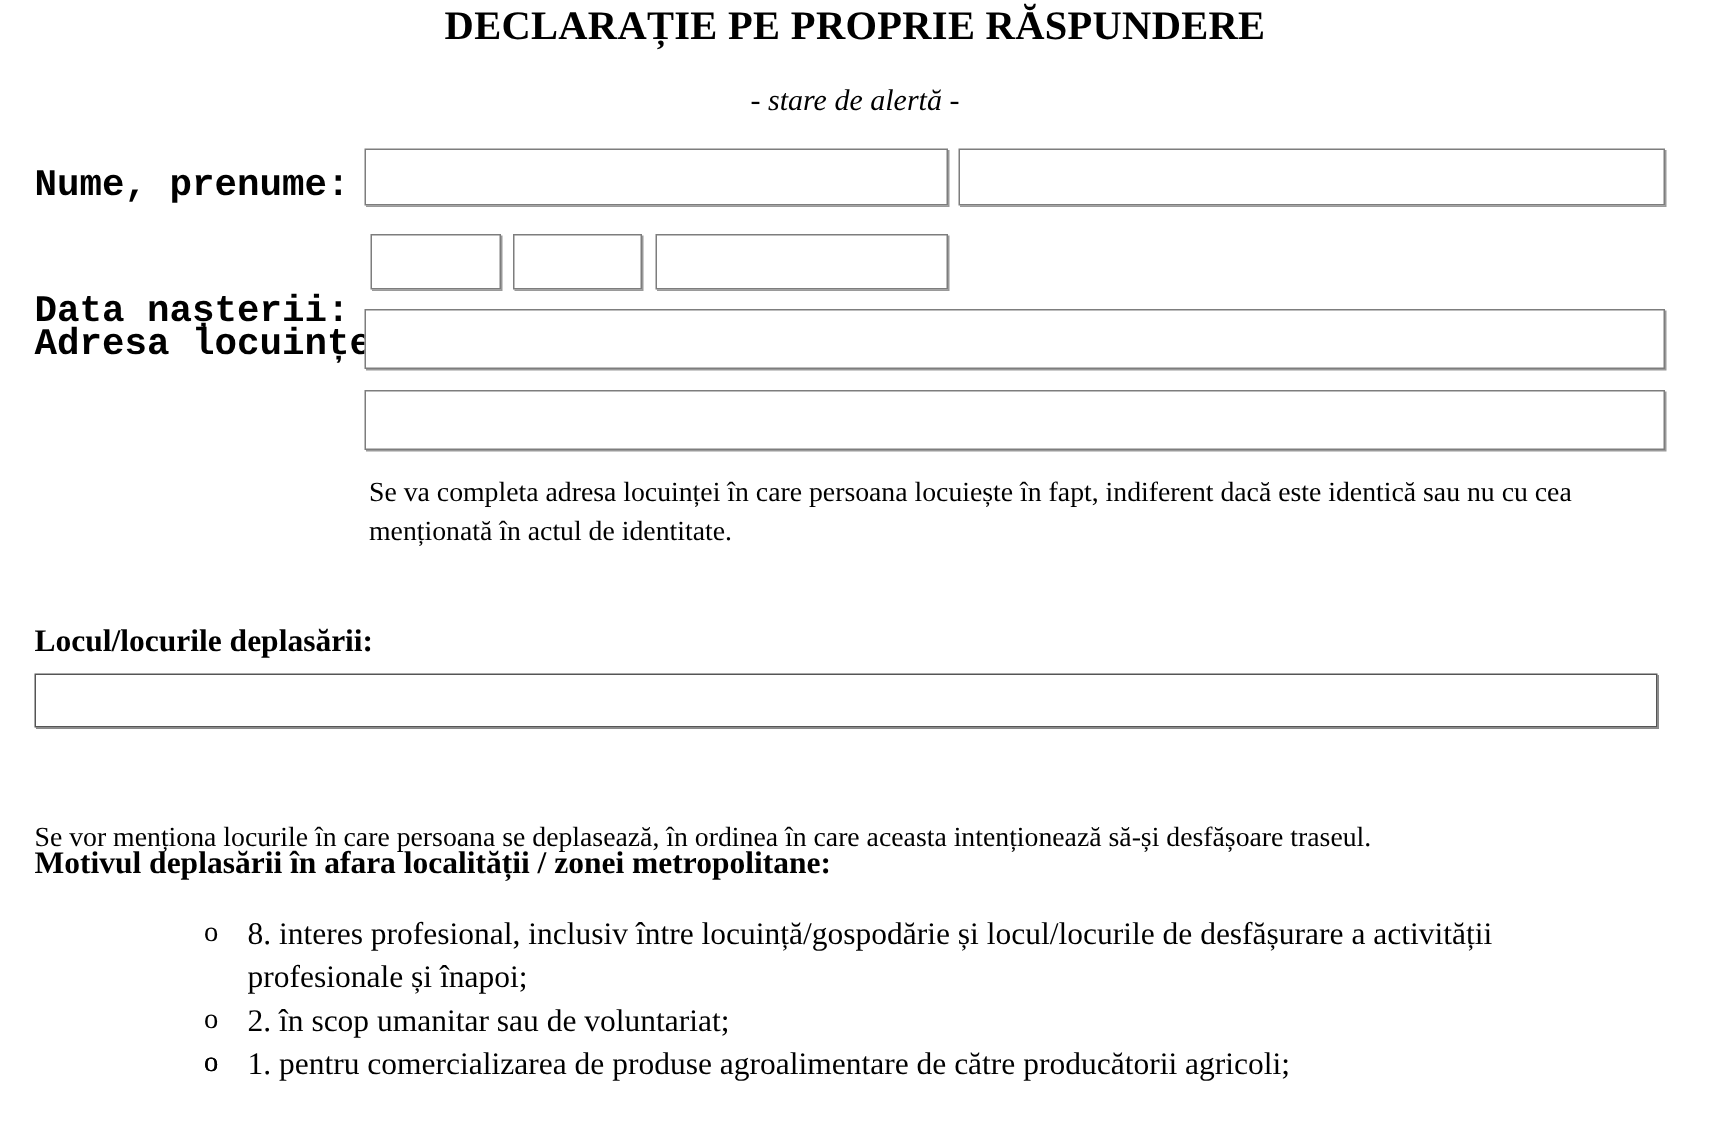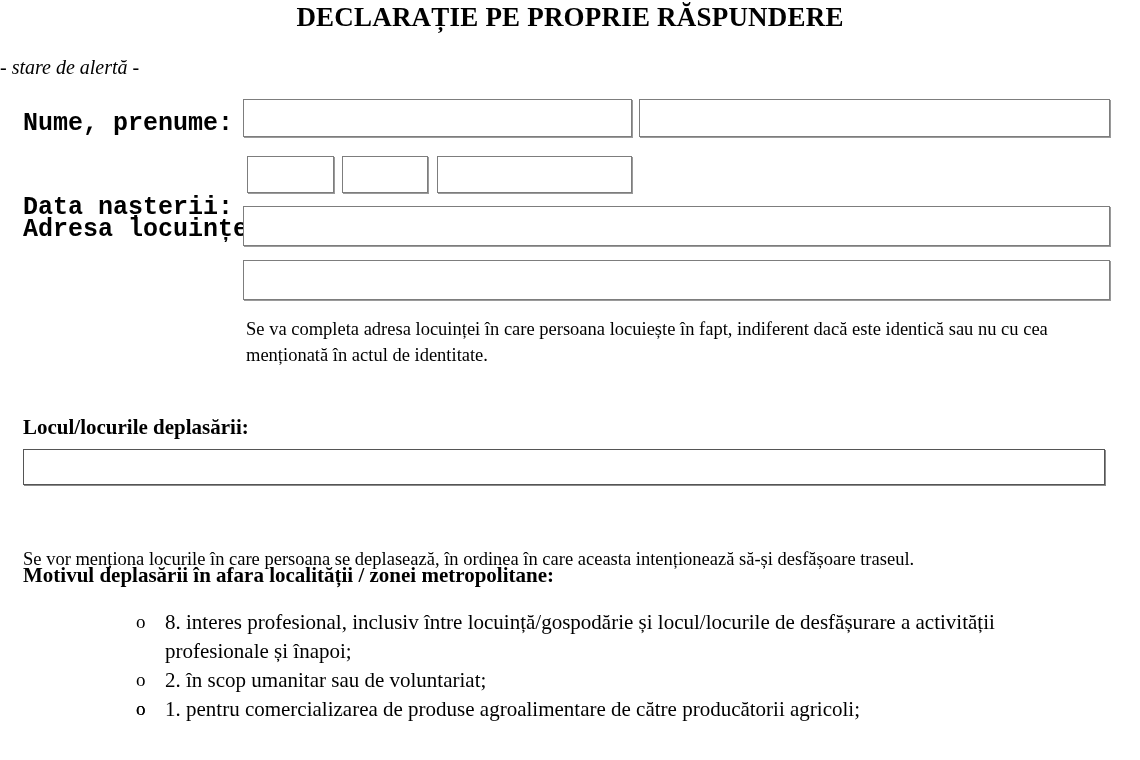--- a/index.html
+++ b/index.html
@@ -34,21 +34,21 @@
     font-size: 27px;
     font-weight: bold;
     letter-spacing: 0.2px;
     line-height: 1.15;
   }
   .doc-subtitle {
     position: absolute;
     top: 56px;
     left: 0;
     width: 1140px;
-    text-align: left;
+    text-align: center;
     font-size: 20px;
     font-style: italic;
     line-height: 1.15;
   }
 
   
   .field-label {
     position: absolute;
     left: 23px;
     font-size: 25px;

